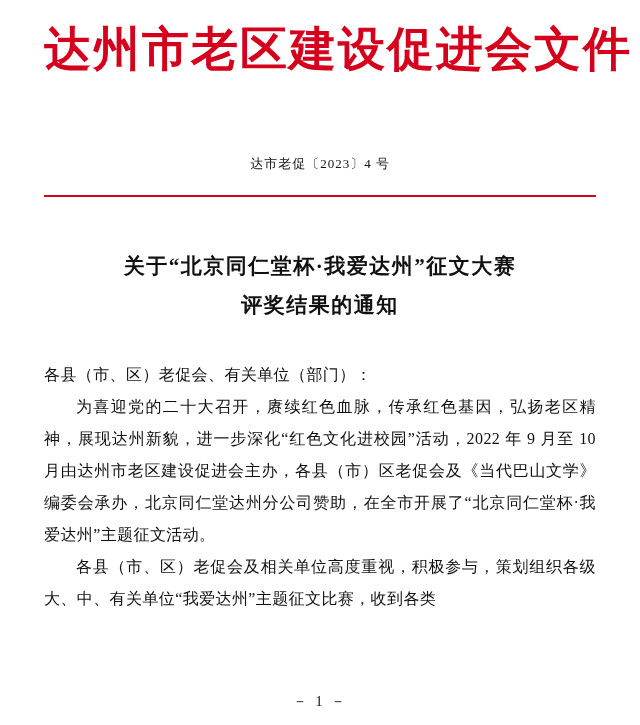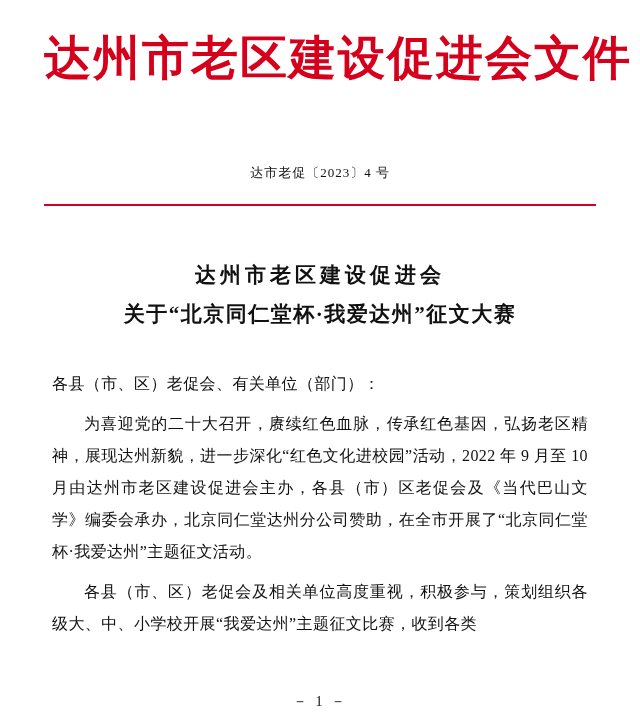--- a/index.html
+++ b/index.html
@@ -17,21 +17,21 @@
   .page {
     position: relative;
     width: 640px;
     height: 725px;
     box-sizing: border-box;
     padding: 0 44px;
     background: #ffffff;
   }
   .doc-header {
     text-align: center;
-    padding-top: 29px;
+    padding-top: 20px;
   }
   .doc-title {
     color: #d4001c;
     font-size: 47px;
     font-weight: bold;
     letter-spacing: 2px;
     line-height: 1.25;
     font-family: "Liberation Serif", "DejaVu Serif", serif;
     white-space: nowrap;
   }
@@ -64,21 +64,21 @@
   }
   .body-block {
     margin-top: 34px;
     font-size: 16px;
     line-height: 2.0;
     color: #111;
     text-align: justify;
     letter-spacing: 0.4px;
   }
   .body-block p {
-    margin: 8px;
+    margin: 0;
   }
   .body-block p.indent {
     text-indent: 2em;
   }
   .page-number {
     position: absolute;
     bottom: 14px;
     left: 0;
     width: 640px;
     text-align: center;
@@ -94,25 +94,25 @@
 
   <div class="doc-header">
     <div class="doc-title">达州市老区建设促进会文件</div>
   </div>
 
   <div class="doc-number">达市老促〔2023〕4 号</div>
 
   <div class="red-rule"></div>
 
   <div class="title-block">
-    <div class="title-line l1">达州市老区建设促进会</div>
     <div class="title-line l2">关于“北京同仁堂杯·我爱达州”征文大赛</div>
+    <div class="title-line l3">评奖结果的通知</div>
   </div>
 
   <div class="body-block">
     <p class="salutation">各县（市、区）老促会、有关单位（部门）：</p>
     <p class="indent">为喜迎党的二十大召开，赓续红色血脉，传承红色基因，弘扬老区精神，展现达州新貌，进一步深化“红色文化进校园”活动，2022 年 9 月至 10 月由达州市老区建设促进会主办，各县（市）区老促会及《当代巴山文学》编委会承办，北京同仁堂达州分公司赞助，在全市开展了“北京同仁堂杯·我爱达州”主题征文活动。</p>
-    <p class="indent">各县（市、区）老促会及相关单位高度重视，积极参与，策划组织各级大、中、小学校开展“我爱达州”主题征文比赛，收到各类</p>
+    <p class="indent">各县（市、区）老促会及相关单位高度重视，积极参与，策划组织各级大、中、有关单位“我爱达州”主题征文比赛，收到各类</p>
   </div>
 
   <div class="page-number">－ 1 －</div>
 
 </div>
 
 </body></html>

